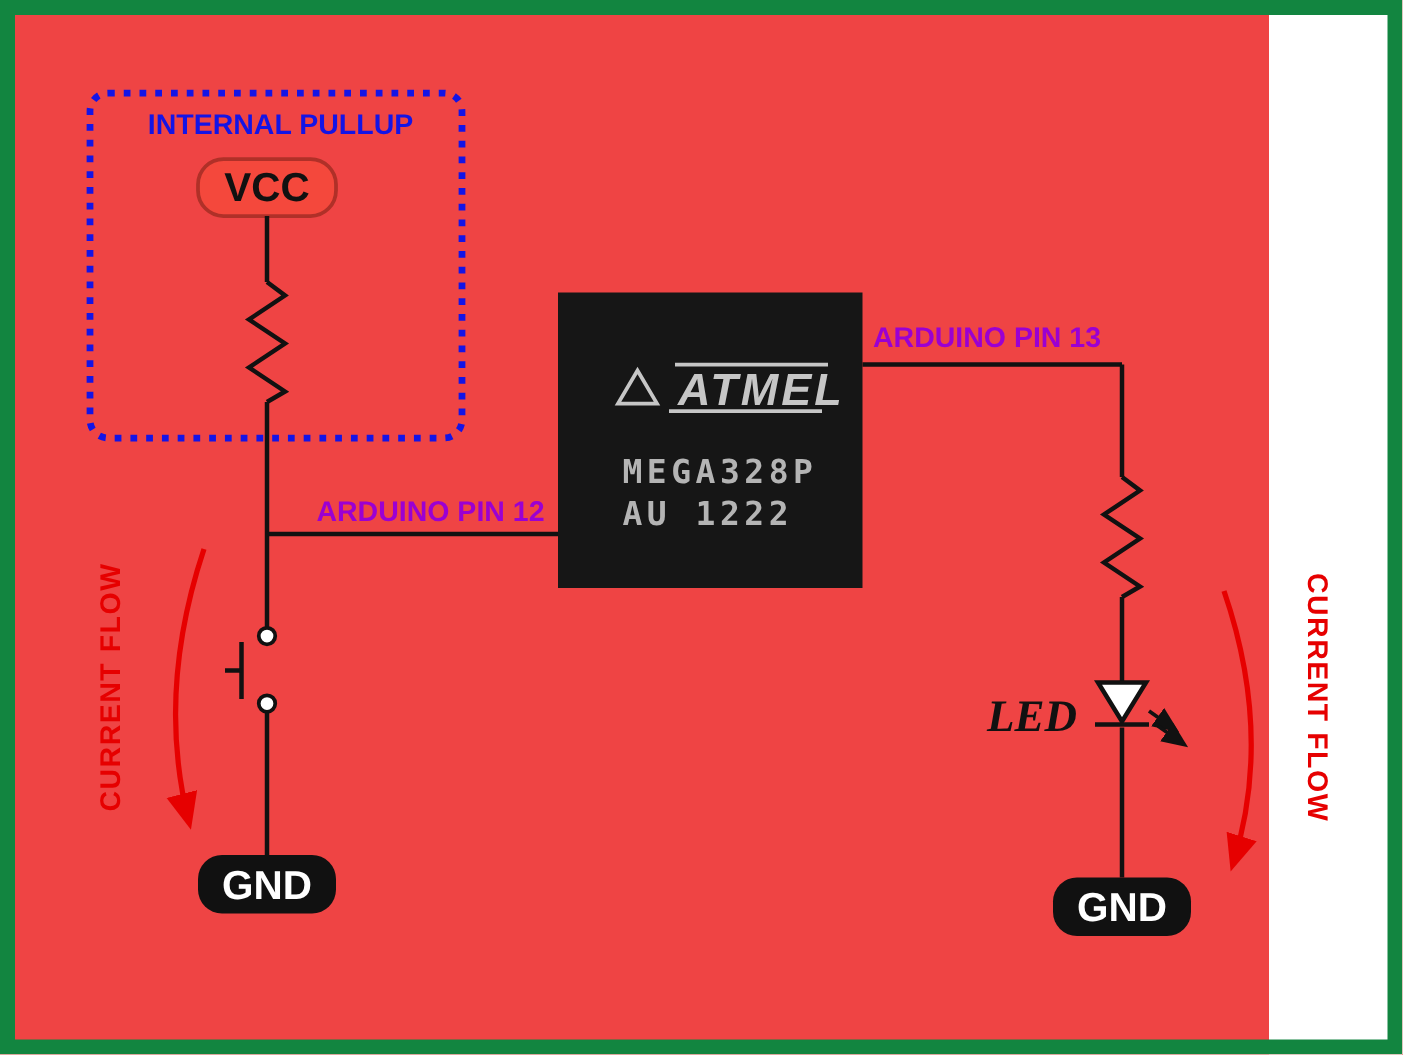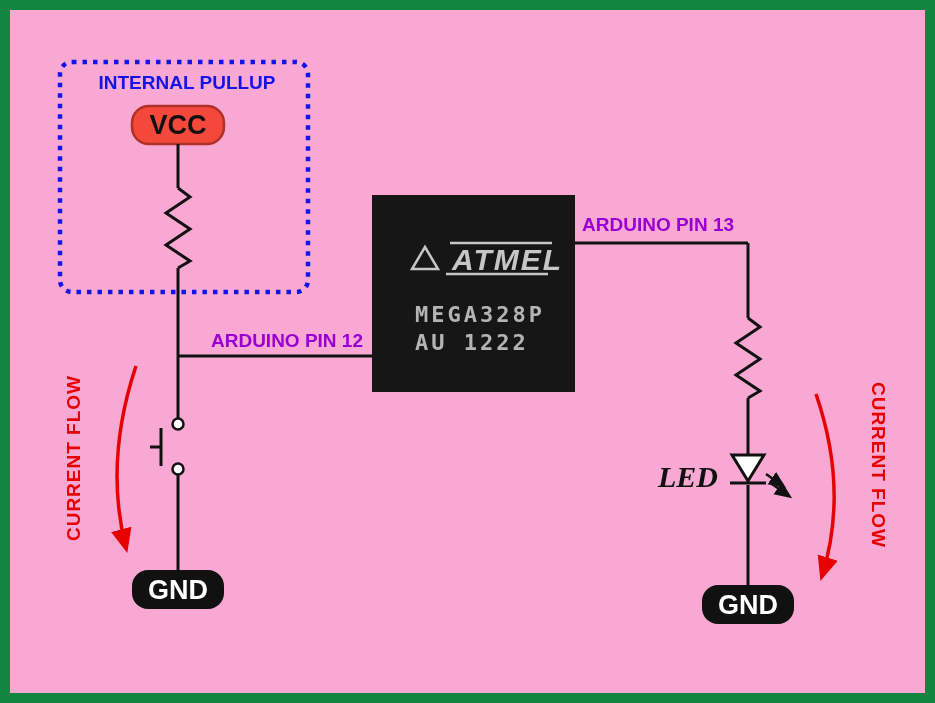--- a/index.html
+++ b/index.html
@@ -1,20 +1,20 @@
 <!DOCTYPE html>
 <html><head>
 <meta charset="utf-8">
 <style>
   html,body{margin:0;padding:0;background:#ffffff;}
   .canvas{
     position:relative;
-    width:935px;height:703px;
+    width:846px;height:703px;
     box-sizing:border-box;
-    background:#f9a8d4;
+    background:#ef4444;
     font-family:"Liberation Sans", sans-serif;
   }
   svg{display:block;}
   text{font-family:"Liberation Sans", sans-serif;}
   .t-pullup{fill:#1414e6;font-weight:bold;font-size:19px;}
   .t-vcc{fill:#111111;font-weight:bold;font-size:27px;}
   .t-gnd{fill:#ffffff;font-weight:bold;font-size:27px;}
   .t-pin{fill:#9b00d2;font-weight:bold;font-size:19px;}
   .t-flow{fill:#e60000;font-weight:bold;font-size:19px;letter-spacing:1px;}
   .t-led{fill:#111111;font-style:italic;font-weight:bold;font-size:30px;font-family:"Liberation Serif", serif;}

